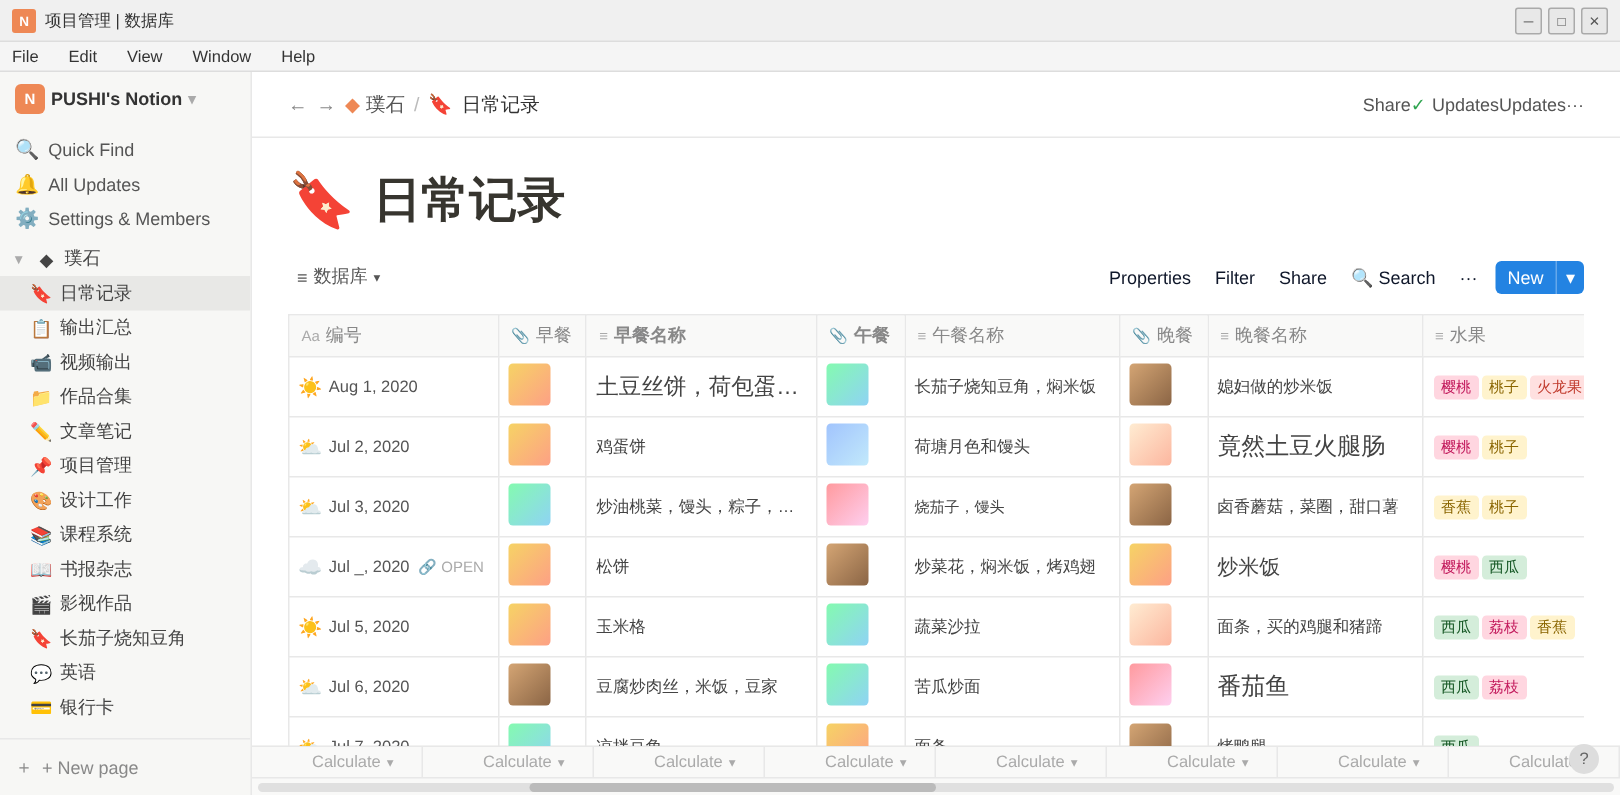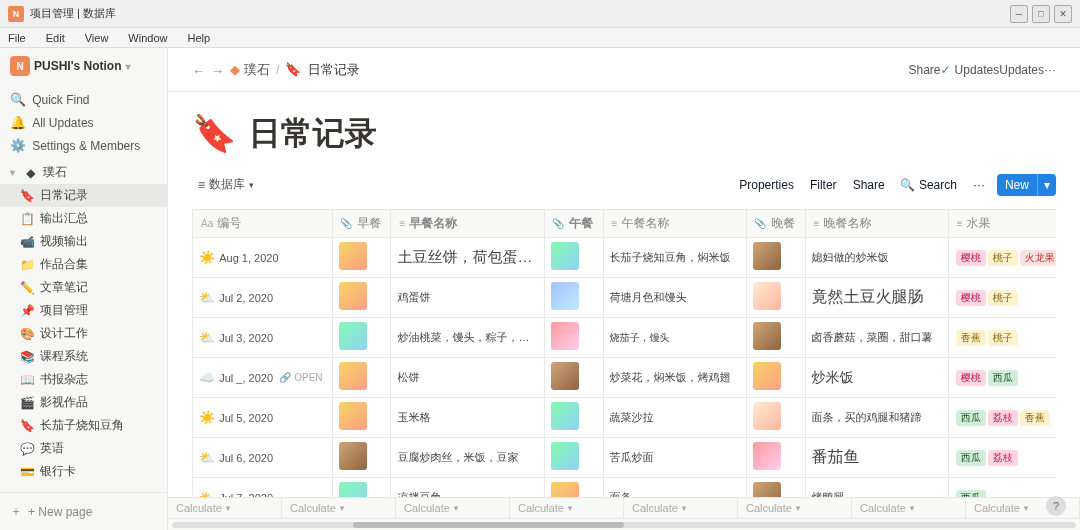--- a/index.html
+++ b/index.html
@@ -69,21 +69,21 @@
     
     
     .table-wrapper { overflow: auto; flex: 1; }
     .db-table { width: 100%; border-collapse: collapse; font-size: 12px; min-width: 900px; }
     .db-table th { background: #f9f9f8; border: 1px solid #e8e8e8; padding: 5px 8px; font-weight: 500; color: #888; text-align: left; white-space: nowrap; position: sticky; top: 0; z-index: 1; }
     .db-table td { border: 1px solid #e8e8e8; padding: 4px 6px; vertical-align: middle; max-width: 150px; overflow: hidden; text-overflow: ellipsis; white-space: nowrap; height: 34px; }
     .th-icon { margin-right: 4px; font-size: 10px; color: #aaa; }
     
     
     .calc-footer { display: flex; border-top: 1px solid #e8e8e8; background: #f9f9f8; flex-shrink: 0; }
-    .calc-cell { flex: 1; padding: 4px 8px; font-size: 11px; color: #aaa; cursor: pointer; border-right: 1px solid #e8e8e8; display: flex; align-items: center; gap: 4px; }
+    .calc-cell { flex: 1; padding: 4px 8px; font-size: 11px; color: #aaa; cursor: pointer; border-right: 1px solid #e8e8e8; display: flex; align-items: center; gap: 4px; margin-left: 32px; }
     
     
     .page-content::-webkit-scrollbar { width: 6px; }
     .page-content::-webkit-scrollbar-track { background: transparent; }
     .page-content::-webkit-scrollbar-thumb { background: #ddd; border-radius: 3px; }
     .sidebar-items::-webkit-scrollbar { width: 4px; }
     .sidebar-items::-webkit-scrollbar-thumb { background: #ccc; border-radius: 2px; }
     
     
     .scrollbar-area { height: 12px; background: #f9f9f8; border-top: 1px solid #e8e8e8; display: flex; align-items: center; padding: 0 4px; }

